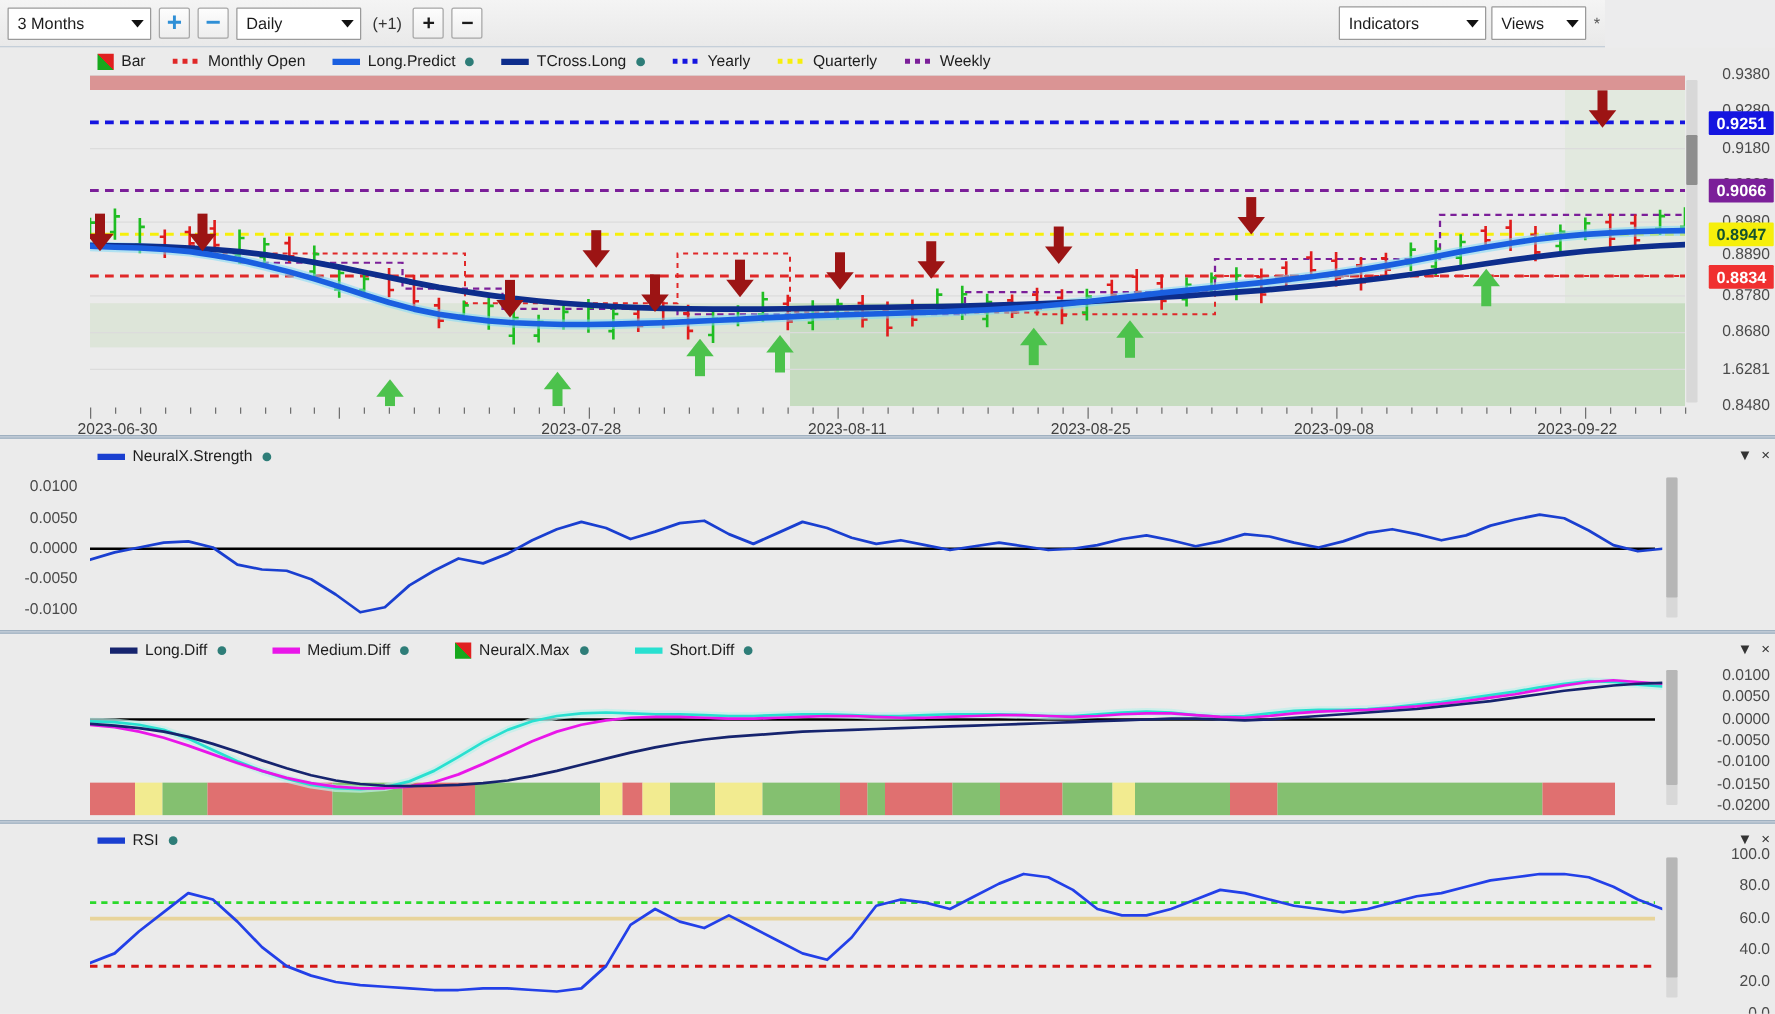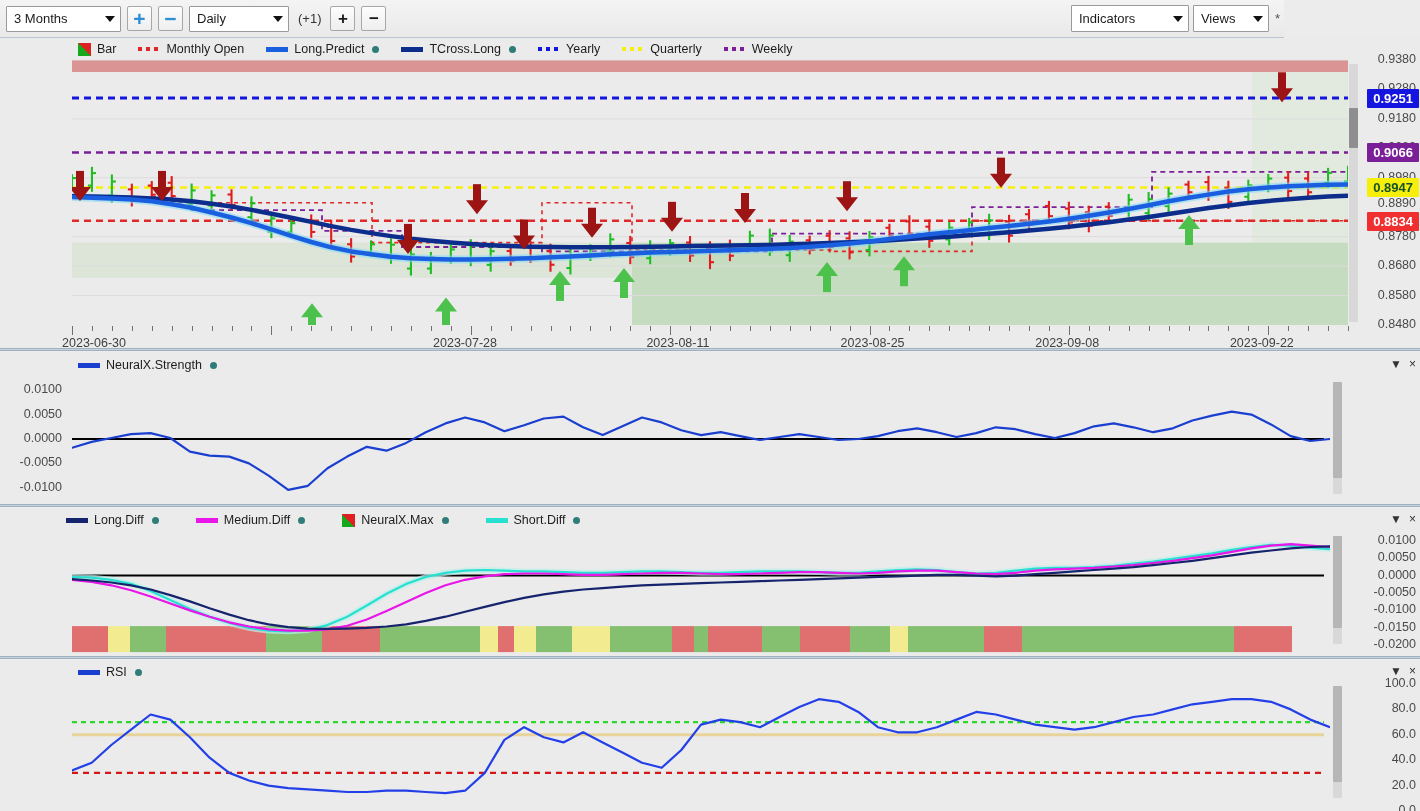--- a/index.html
+++ b/index.html
@@ -444,21 +444,21 @@
     </div>
   <div class="yaxis" id="price-yaxis" style="top:22px;width:72px;height:288px;right:0;">
       <div class="ytick" style="top: -8px;">0.9380</div>
       <div class="ytick" style="top: 21.4444px;">0.9280</div>
       <div class="ytick" style="top: 50.8889px; padding-left: 16px;">0.9180</div>
       <div class="ytick" style="top: 80.3333px;">0.9080</div>
       <div class="ytick" style="top: 109.778px;">0.8980</div>
       <div class="ytick" style="top: 136.278px;">0.8890</div>
       <div class="ytick" style="top: 168.667px;">0.8780</div>
       <div class="ytick" style="top: 198.111px;">0.8680</div>
-      <div class="ytick" style="top: 227.556px;">0.8580</div>
+      <div class="ytick" style="top: 227.556px;">1.6281</div>
       <div class="ytick" style="top: 257px;">0.8480</div>
       <div class="ybadge" style="top: 28.9833px; background: rgb(21, 21, 224); color: rgb(255, 255, 255);">0.9251</div>
       <div class="ybadge" style="top: 83.4556px; background: rgb(123, 31, 153); color: rgb(255, 255, 255);">0.9066</div>
       <div class="ybadge" style="top: 118.494px; background: rgb(246, 239, 11); color: #14532d;">0.8947</div>
       <div class="ybadge" style="top: 151.767px; background: rgb(240, 48, 48); color: rgb(255, 255, 255);">0.8834</div>
     </div>
   <div class="xaxis" id="price-xaxis" style="left:72px;top:288px;width:1276px;height:22px;">
       <div style="position: absolute; left: 0px; top: 0px; width: 100%; height: 9px;">
         <div style="position: absolute; left: 0px; top: 0px; width: 1px; height: 9px; background: rgb(112, 112, 112);"></div>
         <div style="position: absolute; left: 19.9375px; top: 0px; width: 1px; height: 5px; background: rgb(112, 112, 112);"></div>
@@ -566,21 +566,21 @@
       <div class="ytick" style="top: 77.4px; right: 6px;">-0.0050</div>
       <div class="ytick" style="top: 101.8px; right: 6px;">-0.0100</div>
     </div>
   <div class="vscroll" style="right:78px;top:30px;height:112px;">
     <div class="vthumb" style="top:0px;height:96px;background:#b6b6b6;"></div>
   </div>
 </div>
 
 <div class="panel-sep" style="top:504px;"></div>
 <div class="panel" id="df-panel" style="top:508px;height:148px;">
-  <div class="legend" id="df-legend" style="left:66px;top:5px;gap:37px;">
+  <div class="legend" id="df-legend" style="left:88px;top:5px;gap:37px;">
       <div class="lg">
         <span class="swatch thick" style="background: rgb(22, 36, 110);"></span>
         <span>Long.Diff</span>
         <span class="dot-ind"></span>
       </div>
       <div class="lg">
         <span class="swatch thick" style="background: rgb(233, 22, 233);"></span>
         <span>Medium.Diff</span>
         <span class="dot-ind"></span>
       </div>

